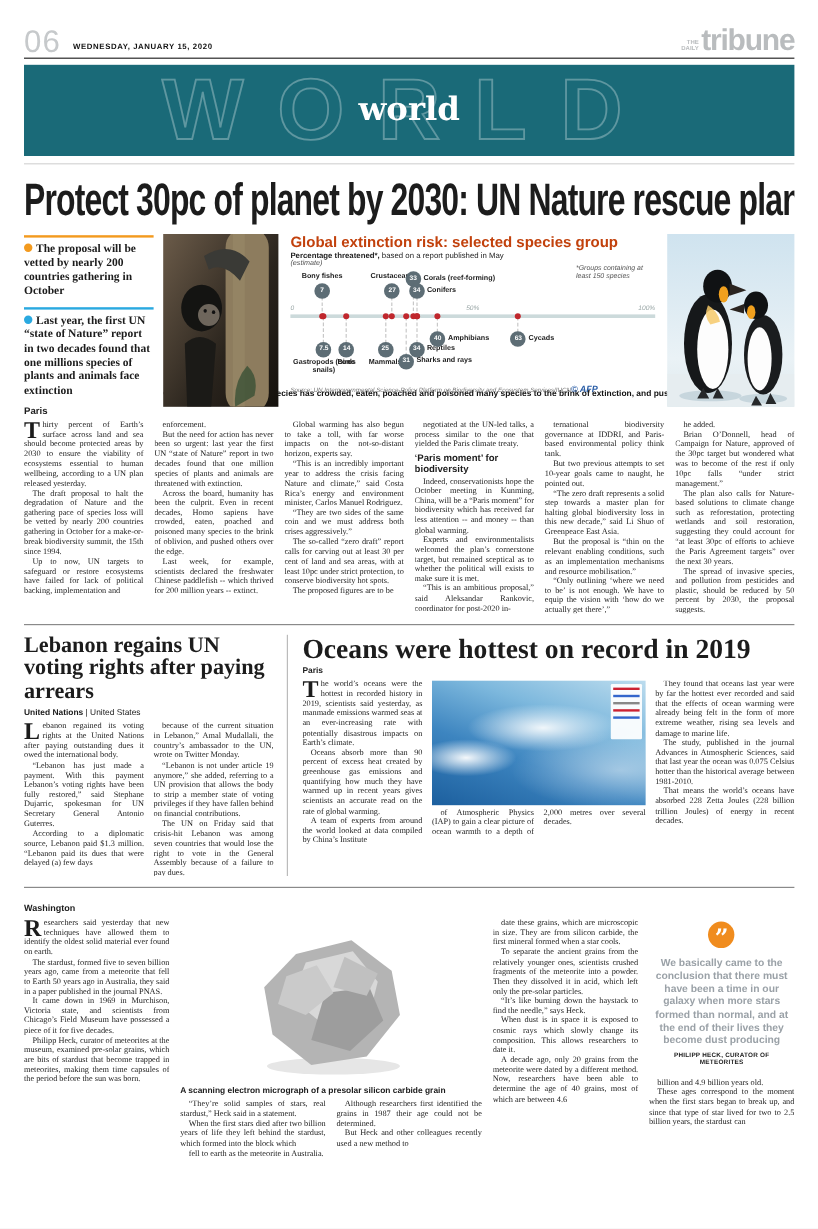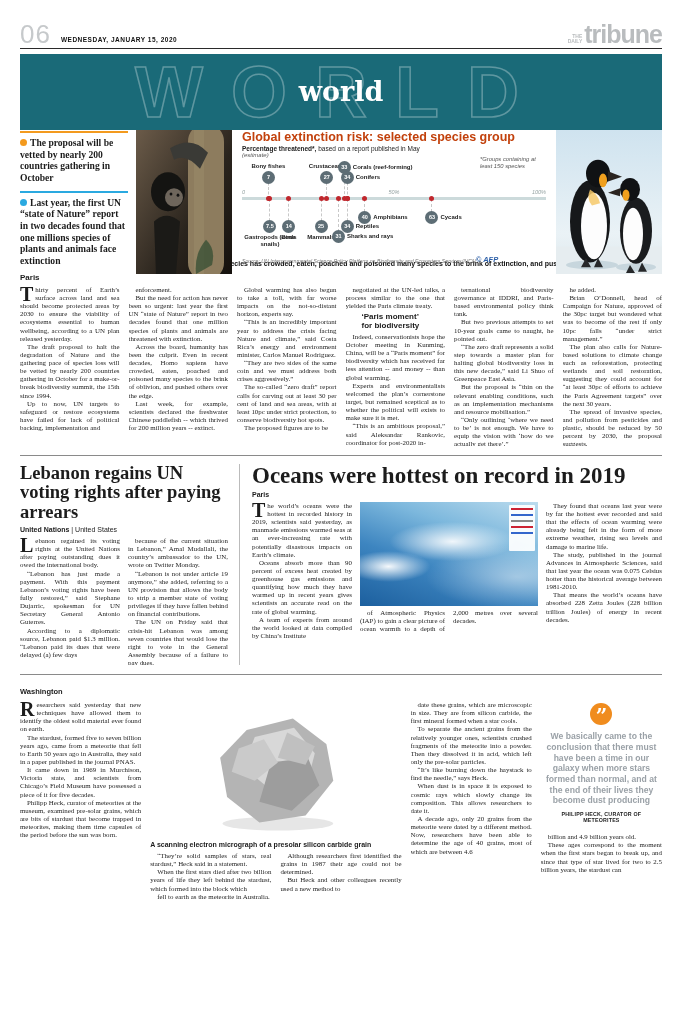--- a/index.html
+++ b/index.html
@@ -53,21 +53,21 @@
   .ig-source{font:italic 5.2px "Liberation Sans",sans-serif;color:#777}
   .ig-credit{font:bold italic 7.5px "Liberation Sans",sans-serif;color:#2b5ea7}
 
   .lead-caption{font:bold 7px "Liberation Sans",sans-serif;margin:4px 0 0 116px;color:#111}
   .dateline{font:bold 8px "Liberation Sans",sans-serif;margin:6px 0 4px}
   .lead-cols{display:grid;grid-template-columns:repeat(6,1fr);gap:9px;height:160px;overflow:hidden}
   .col{overflow:hidden}
   .bp{font-size:6.9px;line-height:1.18;text-align:justify;text-indent:7px}
   .bp.first{text-indent:0}
   .dropcap{float:left;font:bold 20px/15px "Liberation Serif",serif;padding:1px 2px 0 0}
-  .subhead{font:bold 8px/1.1 "Liberation Sans",sans-serif;margin:3px 16px 2px;text-indent:0}
+  .subhead{font:bold 8px/1.1 "Liberation Sans",sans-serif;margin:3px 0 2px;text-indent:0}
 
   
   .mid{display:grid;grid-template-columns:220px 1fr;gap:12px;margin-top:9px;padding:8px 0 9px;border-top:1px solid #8a8a8a;border-bottom:1px solid #8a8a8a}
   .leb{border-right:1px solid #bbb;padding-right:11px}
   .leb h2{font:bold 18.5px/1.05 "Liberation Serif",serif;margin-bottom:4px}
   .byline{font:7px "Liberation Sans",sans-serif;margin-bottom:4px}
   .byline .b{font-weight:bold}
   .two-cols{display:grid;grid-template-columns:1fr 1fr;gap:8px;height:128px;overflow:hidden}
   .oce h2{font:bold 23px/1 "Liberation Serif",serif;margin-bottom:4px}
   .oce-grid{display:grid;grid-template-columns:100px 1fr 116px;gap:8px;height:144px;overflow:hidden}
@@ -114,20 +114,21 @@
       <div class="mh-name">tribune</div>
     </div>
   </div>
 
   <div class="banner">
     <div class="banner-outline">WORLD</div>
     <div class="banner-word">world</div>
   </div>
 
   <div>
+    <h1 class="lead-headline"><span>Protect 30pc of planet by 2030: UN Nature rescue plan</span></h1>
 
     <div class="lead-media">
       <div class="bullets">
         <div class="bullet b1">
           <span class="bdot"></span><span>The proposal will be vetted by nearly 200 countries gathering in October</span>
         </div>
         <div class="bullet b2">
           <span class="bdot"></span><span>Last year, the first UN “state of Nature” report in two decades found that one millions species of plants and animals face extinction</span>
         </div>
       </div>

